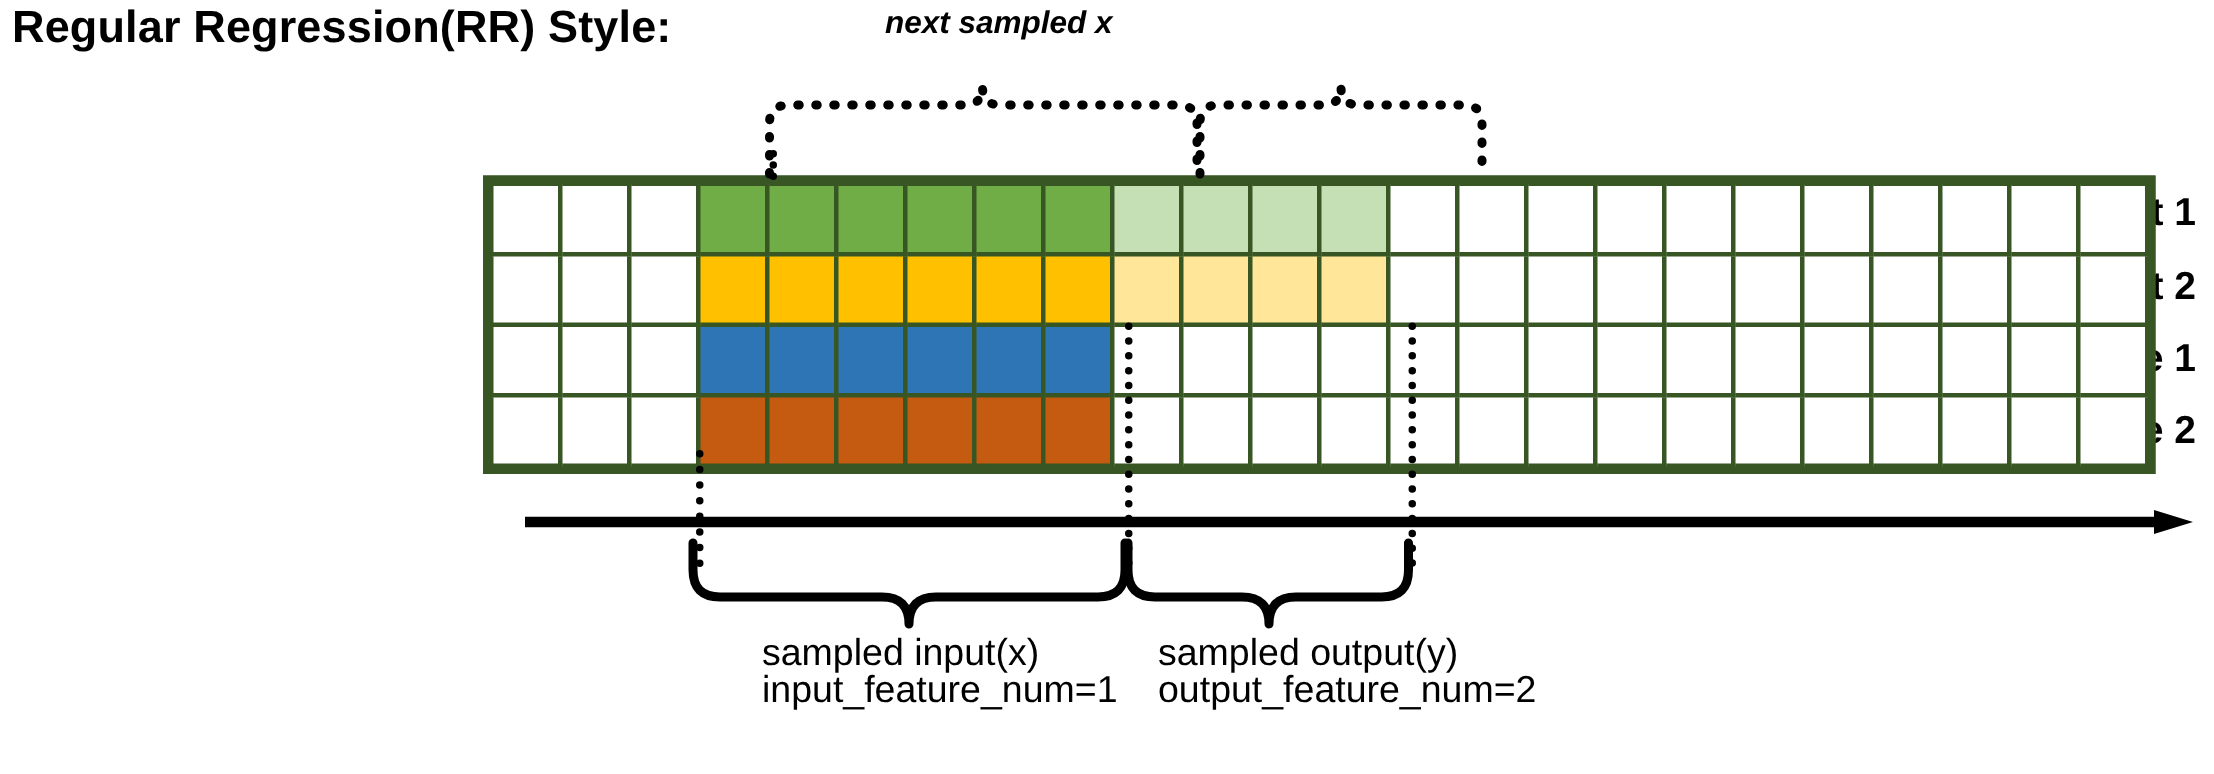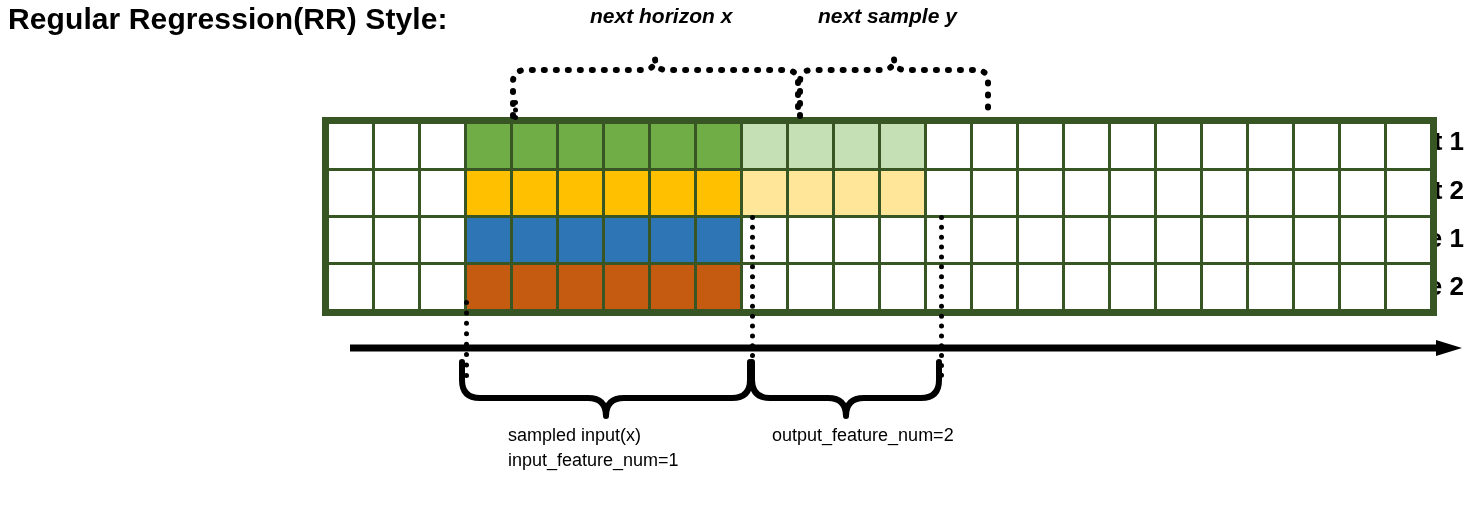--- a/index.html
+++ b/index.html
@@ -37,21 +37,21 @@
   .svg-layer{position:absolute;left:0;top:0;width:1476px;height:516px;
              pointer-events:none;overflow:visible;}
 
   
   .top-cap{position:absolute;font-size:21px;font-style:italic;font-weight:600;
            white-space:nowrap;text-align:center;}
   #cap-x{left:590px;top:4px;}
   #cap-y{left:818px;top:4px;}
 
   
-  .bot-cap{position:absolute;font-size:18px;line-height:25px;white-space:nowrap;}
+  .bot-cap{position:absolute;font-size:25px;line-height:25px;white-space:nowrap;}
   #bcap-in{left:508px;top:423px;}
   #bcap-out{left:772px;top:423px;}
 </style>
 </head>
 <body>
 
 <div id="stage">
 
   <div id="title">Regular Regression(RR) Style:</div>
 
@@ -181,31 +181,31 @@
   <div class="vguide" style="left:939px;top:215px;height:163px;"></div>
   <div class="vguide" style="left:513px;top:100px;height:20px;"></div>
 
   <svg class="svg-layer" viewBox="0 0 1476 516">
 
     <path d="M513,116 L513,82 Q513,70 526,70 L643,70 Q655,70 655,58 Q655,70 667,70 L785,70 Q798,70 798,82 L798,116" fill="none" stroke="#000" stroke-width="6" stroke-linecap="round" stroke-dasharray="1 11"></path>
 
     <path d="M800,116 L800,82 Q800,70 812,70 L882,70 Q894,70 894,58 Q894,70 906,70 L976,70 Q988,70 988,82 L988,116" fill="none" stroke="#000" stroke-width="6" stroke-linecap="round" stroke-dasharray="1 11"></path>
   </svg>
 
-  <div class="top-cap" id="cap-x">next horizon x</div>
-  <div class="top-cap" id="cap-y">next sample y</div>
+  <div class="top-cap" id="cap-x">next sampled x</div>
 
   <svg class="svg-layer" viewBox="0 0 1476 516">
 
     <path d="M462,362 L462,380 Q462,398 480,398 L588,398 Q606,398 606,416 Q606,398 624,398 L732,398 Q750,398 750,380 L750,362" fill="none" stroke="#000" stroke-width="6" stroke-linecap="round" stroke-linejoin="round"></path>
 
     <path d="M752,362 L752,380 Q752,398 770,398 L828,398 Q846,398 846,416 Q846,398 864,398 L921,398 Q939,398 939,380 L939,362" fill="none" stroke="#000" stroke-width="6" stroke-linecap="round" stroke-linejoin="round"></path>
   </svg>
 
   <div class="bot-cap" id="bcap-in">
     <div>sampled input(x)</div>
     <div>input_feature_num=1</div>
   </div>
   <div class="bot-cap" id="bcap-out">
+    <div>sampled output(y)</div>
     <div>output_feature_num=2</div>
   </div>
 
 </div>
 
 </body></html>

